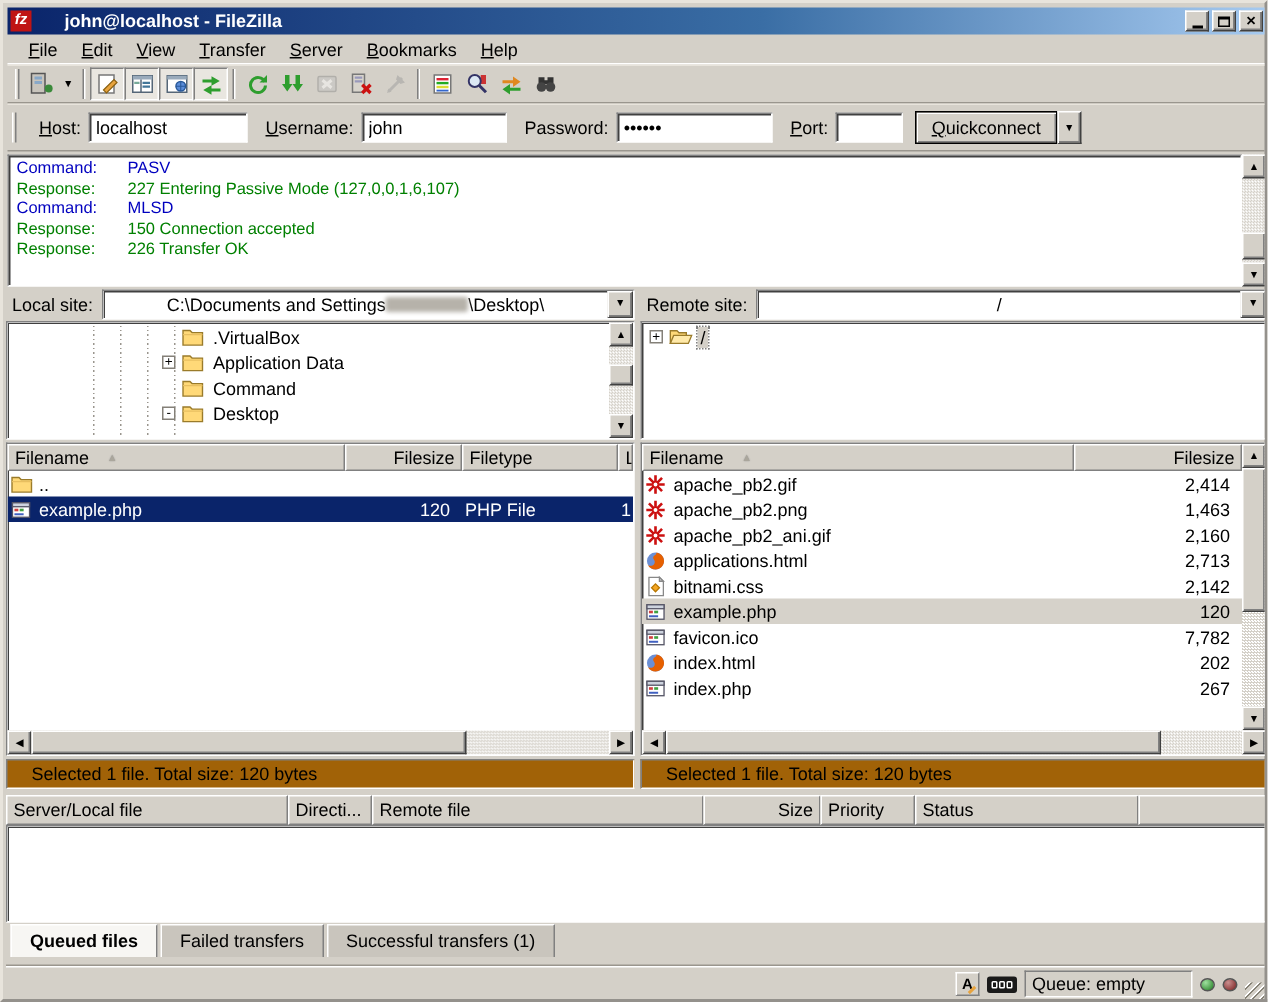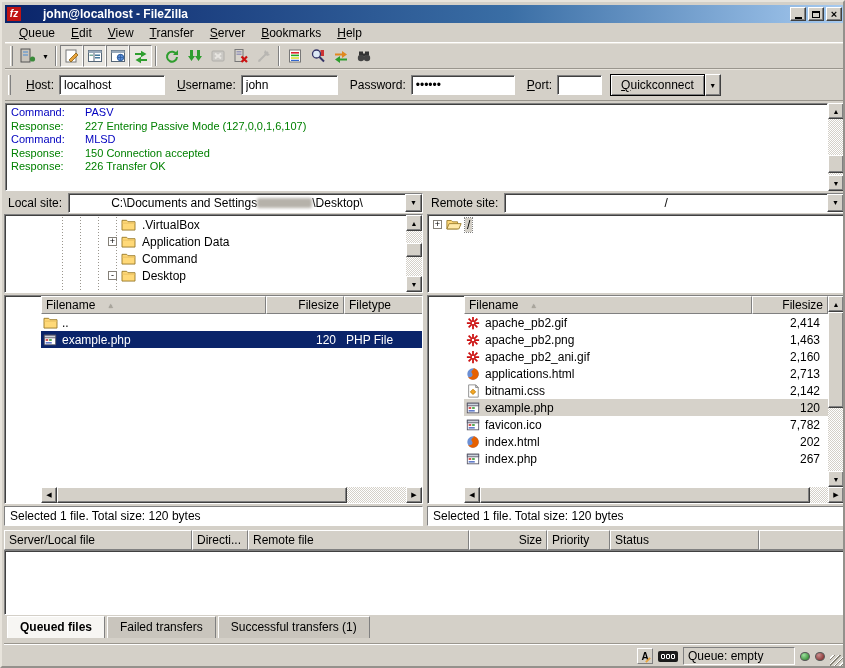--- a/index.html
+++ b/index.html
@@ -70,36 +70,36 @@
   .tree-row{height:17px;display:flex;align-items:center;white-space:nowrap;}
   .tree.local .tree-row{padding-left:103px;}
   .tree.remote .tree-row{padding-left:5px;}
   .expander{width:9px;height:9px;background:#fff;border:1px solid #848078;font-size:9px;line-height:7px;text-align:center;margin-right:4px;flex:none;}
   .expander.hidden{visibility:hidden;}
   .ticon{width:16px;height:14px;margin-right:3px;flex:none;display:flex;align-items:center;}
   .tlabel{padding:0 2px;}
   .tlabel.tsel{background:#d4d0c8;outline:1px dotted #808080;}
 
   
-  .listwrap{flex:1;background:#fff;border:1px solid;border-color:#808080 #fff #fff #808080;box-shadow:inset 1px 1px 0 #404040;display:flex;flex-direction:column;overflow:hidden;padding-left:36px;}
+  .listwrap{flex:1;background:#fff;border:1px solid;border-color:#808080 #fff #fff #808080;box-shadow:inset 1px 1px 0 #404040;display:flex;flex-direction:column;overflow:hidden;}
   .lhdr{height:18px;flex:none;display:grid;background:#d4d0c8;}
   .hcell{border:1px solid;border-color:#fff #808080 #808080 #fff;padding:1px 4px;white-space:nowrap;overflow:hidden;display:flex;align-items:center;background:#d4d0c8;}
   .hcell.right{justify-content:flex-end;}
   .sortarrow{font-size:7px;color:#aaa69c;margin-left:12px;text-shadow:0 0 1px #888;}
   .lbody{flex:1;display:flex;overflow:hidden;}
   .lrows{flex:1;overflow:hidden;}
   .grid-local{grid-template-columns:225px 78px 104px 1fr;}
   .grid-remote{grid-template-columns:288px 1fr;}
   .flrow{display:grid;height:17px;align-items:center;white-space:nowrap;}
   .flrow.sel{background:#0a246a;color:#fff;}
   .flrow.sel-inactive{background:#d6d2ca;}
   .fcell{padding:0 2px;overflow:hidden;display:flex;align-items:center;}
   .fcell.right{justify-content:flex-end;padding-right:8px;}
   .ficon{width:16px;height:14px;margin-right:3px;flex:none;display:flex;align-items:center;}
-  .pane-status{height:20px;flex:none;margin-top:2px;border:1px solid;border-color:#808080 #fff #fff #808080;padding:2px 5px;background:#ffffff;white-space:nowrap;overflow:hidden;}
+  .pane-status{height:20px;flex:none;margin-top:2px;border:1px solid;border-color:#808080 #fff #fff #808080;padding:2px 16px;background:#a16207;white-space:nowrap;overflow:hidden;}
 
   
   .queue{position:absolute;left:2px;top:528px;width:841px;height:110px;display:flex;flex-direction:column;}
   .q-hdr{height:20px;flex:none;display:flex;background:#d4d0c8;}
   .q-hdr .hcell{flex:none;}
   .q-body{flex:1;background:#fff;border:1px solid;border-color:#808080 #fff #fff #808080;box-shadow:inset 1px 1px 0 #404040;}
   .q-tabs{height:25px;flex:none;display:flex;align-items:flex-start;padding:1px 0 0 3px;gap:2px;}
   .tab{padding:3px 12px 4px 12px;background:#c9c5bd;border:1px solid;border-color:#fff #808080 #808080 #fff;border-bottom:none;font-size:12px;white-space:nowrap;}
   .tab.active{background:#f7f6f3;font-weight:bold;}
 
@@ -128,21 +128,21 @@
       </div>
     <div class="winbtn">
         <span class="g-max"></span>
       </div>
     <div class="winbtn">
         <span class="g-x">×</span>
       </div>
   </div>
 
   <div class="menubar">
-      <div class="menu-item ulf">Queue</div>
+      <div class="menu-item ulf">File</div>
       <div class="menu-item ulf">Edit</div>
       <div class="menu-item ulf">View</div>
       <div class="menu-item ulf">Transfer</div>
       <div class="menu-item ulf">Server</div>
       <div class="menu-item ulf">Bookmarks</div>
       <div class="menu-item ulf">Help</div>
     </div>
 
   <div class="toolbar">
     <div class="grip"></div>

